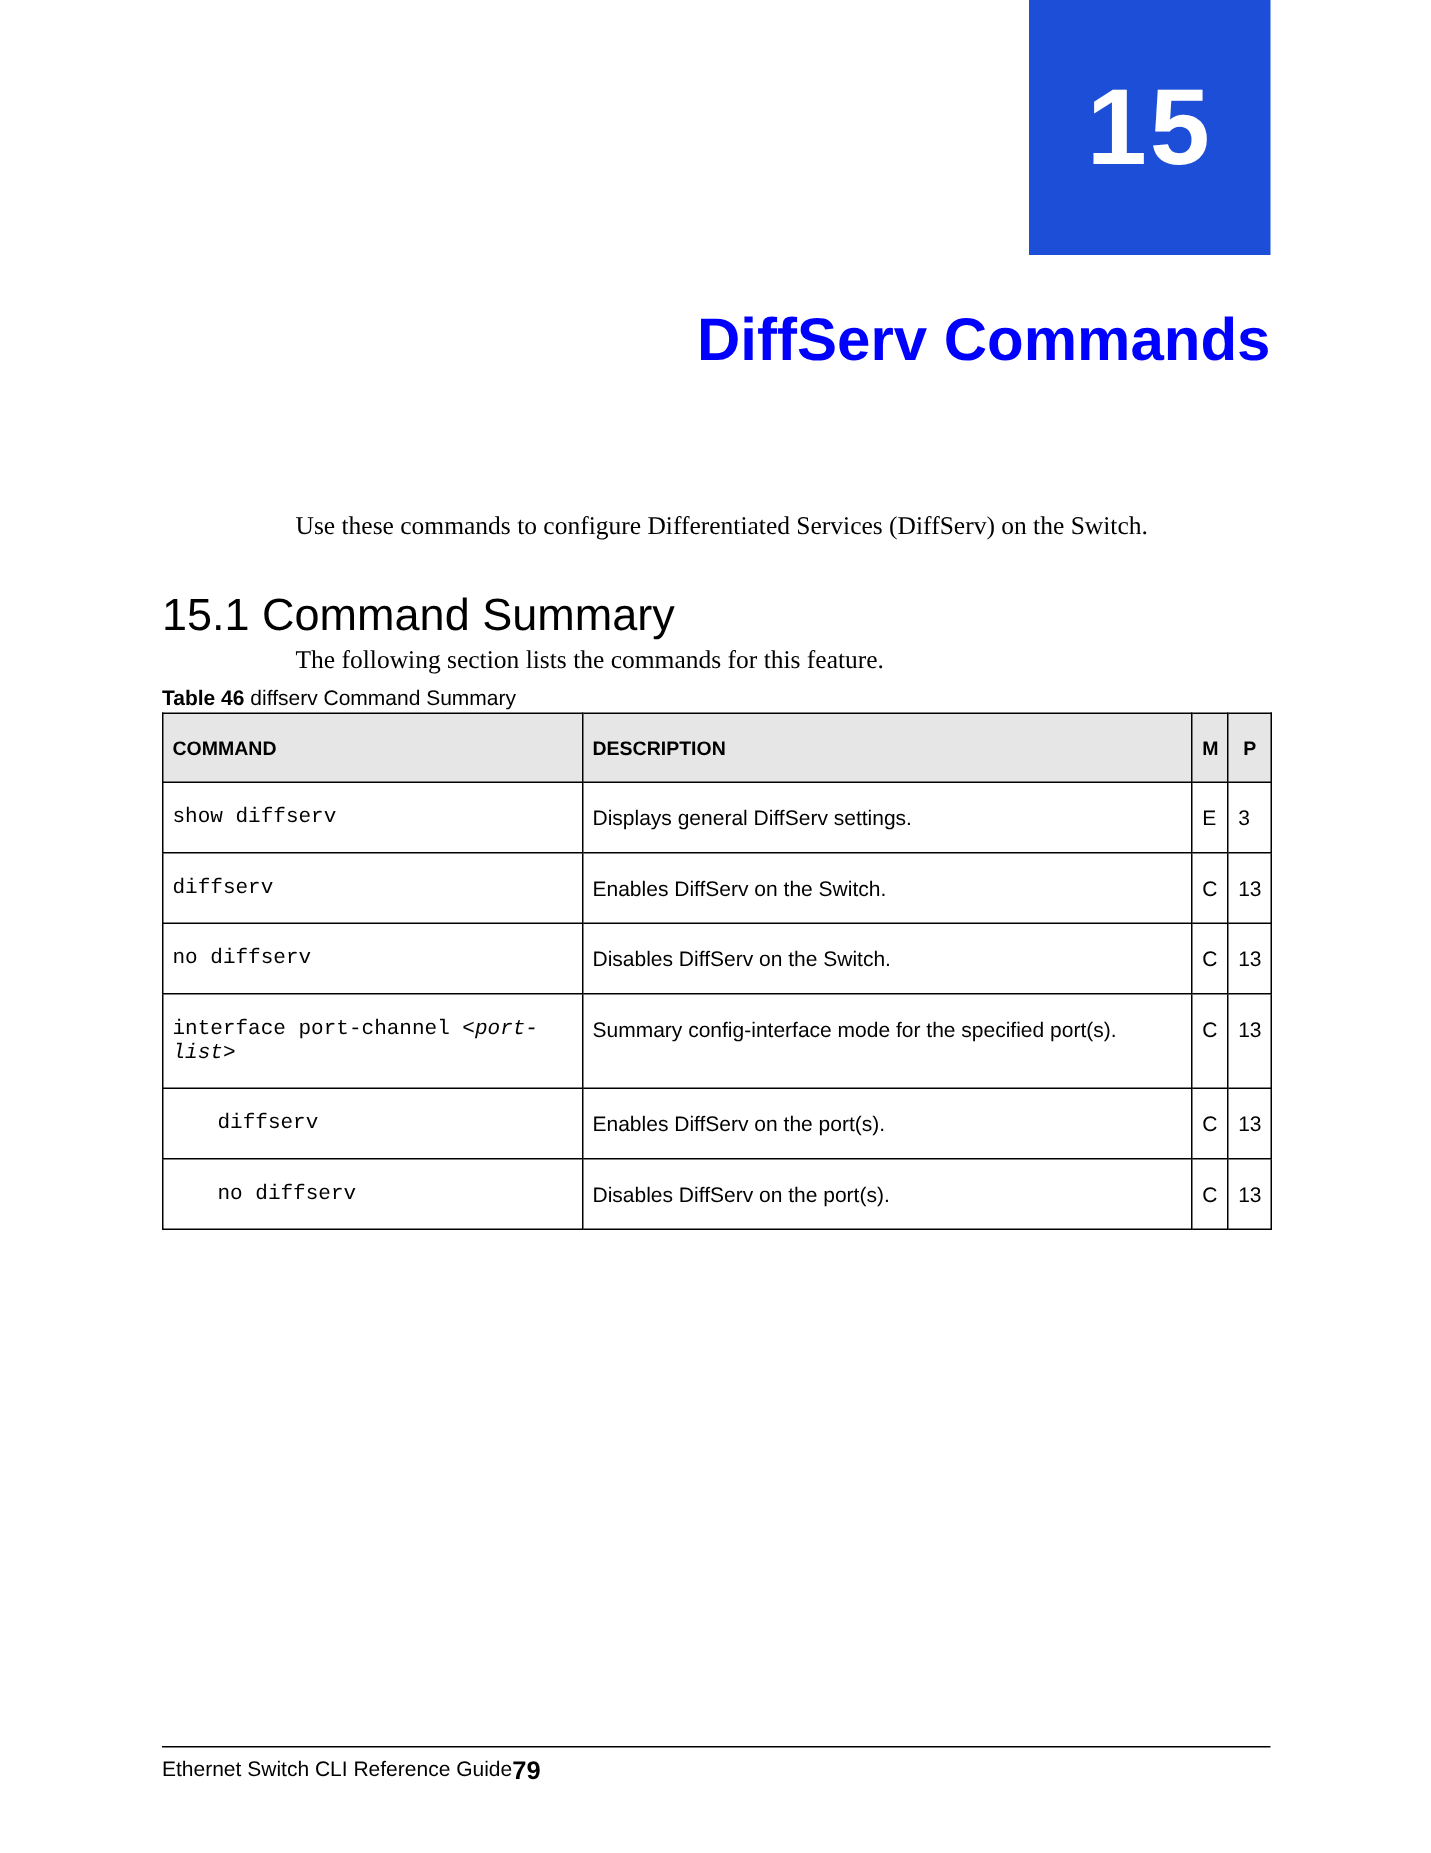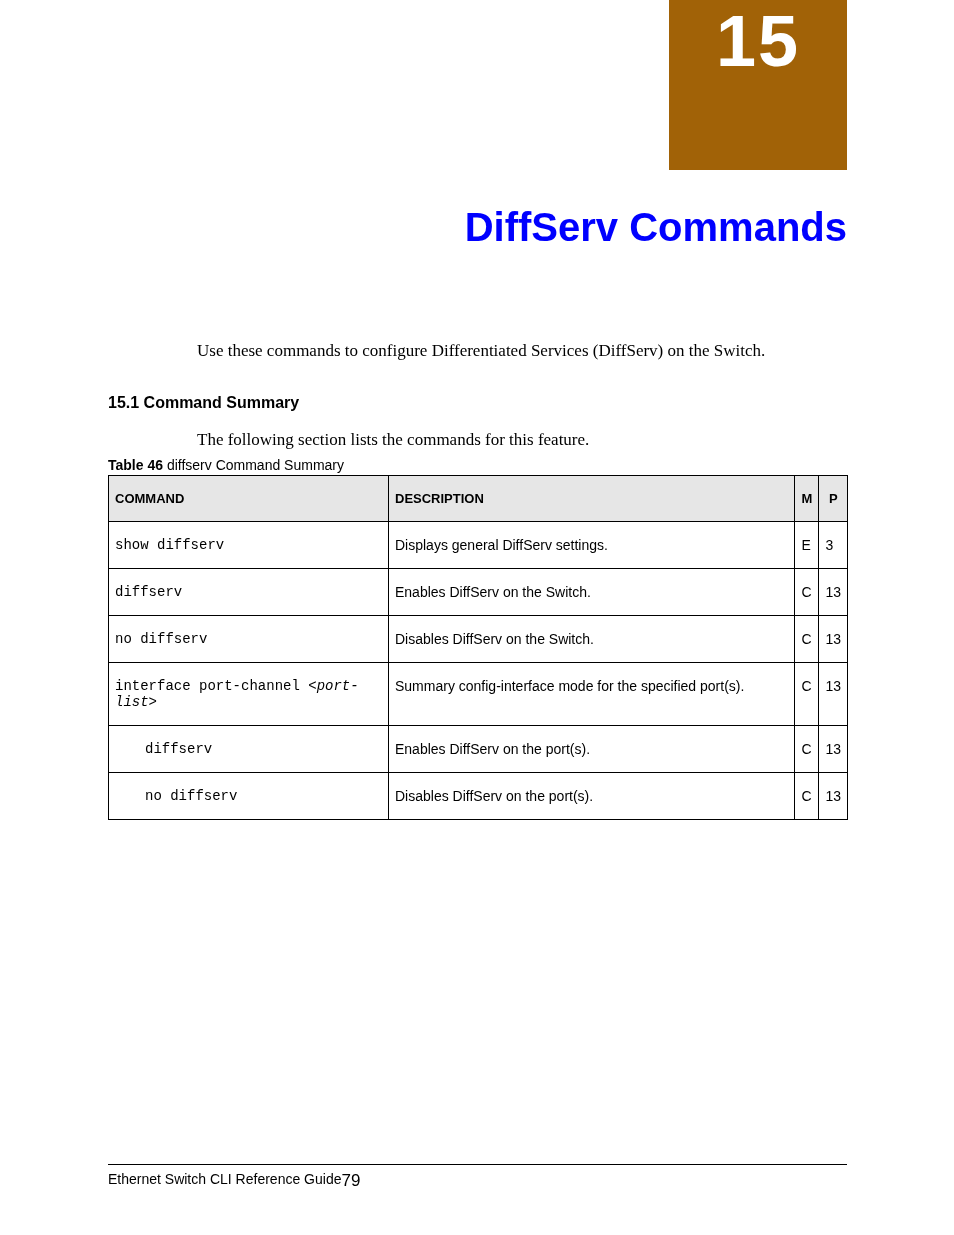--- a/index.html
+++ b/index.html
@@ -11,25 +11,25 @@
       font-family: Arial, Helvetica, sans-serif;
       background: #fff;
       width: 954px;
       height: 1235px;
       position: relative;
     }
     .chapter-box {
       position: absolute;
       top: 0;
       right: 107px;
-      width: 178px;
+      width: 161px;
       height: 170px;
-      background: #a16207;
+      background: #1d4ed8;
       display: flex;
-      align-items: flex-start;
+      align-items: center;
       justify-content: center;
     }
     .chapter-number {
       color: #fff;
       font-size: 72px;
       font-weight: bold;
       font-family: Arial, sans-serif;
       letter-spacing: 2px;
     }
     .chapter-title {
@@ -46,22 +46,22 @@
       top: 341px;
       left: 197px;
       font-family: "Times New Roman", Times, serif;
       font-size: 17px;
       color: #000;
     }
     .section-heading {
       position: absolute;
       top: 394px;
       left: 108px;
-      font-size: 16px;
-      font-weight: bold;
+      font-size: 30px;
+      font-weight: normal;
       font-family: Arial, sans-serif;
       color: #000;
     }
     .section-text {
       position: absolute;
       top: 430px;
       left: 197px;
       font-family: "Times New Roman", Times, serif;
       font-size: 17px;
       color: #000;
@@ -121,21 +121,21 @@
       bottom: 44px;
       left: 108px;
       right: 107px;
       border-top: 1px solid #000;
       padding-top: 6px;
       display: flex;
       font-family: Arial, sans-serif;
       font-size: 14px;
     }
     .footer-page {
-      font-weight: normal;
+      font-weight: bold;
       font-size: 17px;
     }
   </style>
 </head>
 <body>
 
 <div class="chapter-box">
   <span class="chapter-number">15</span>
 </div>
 

